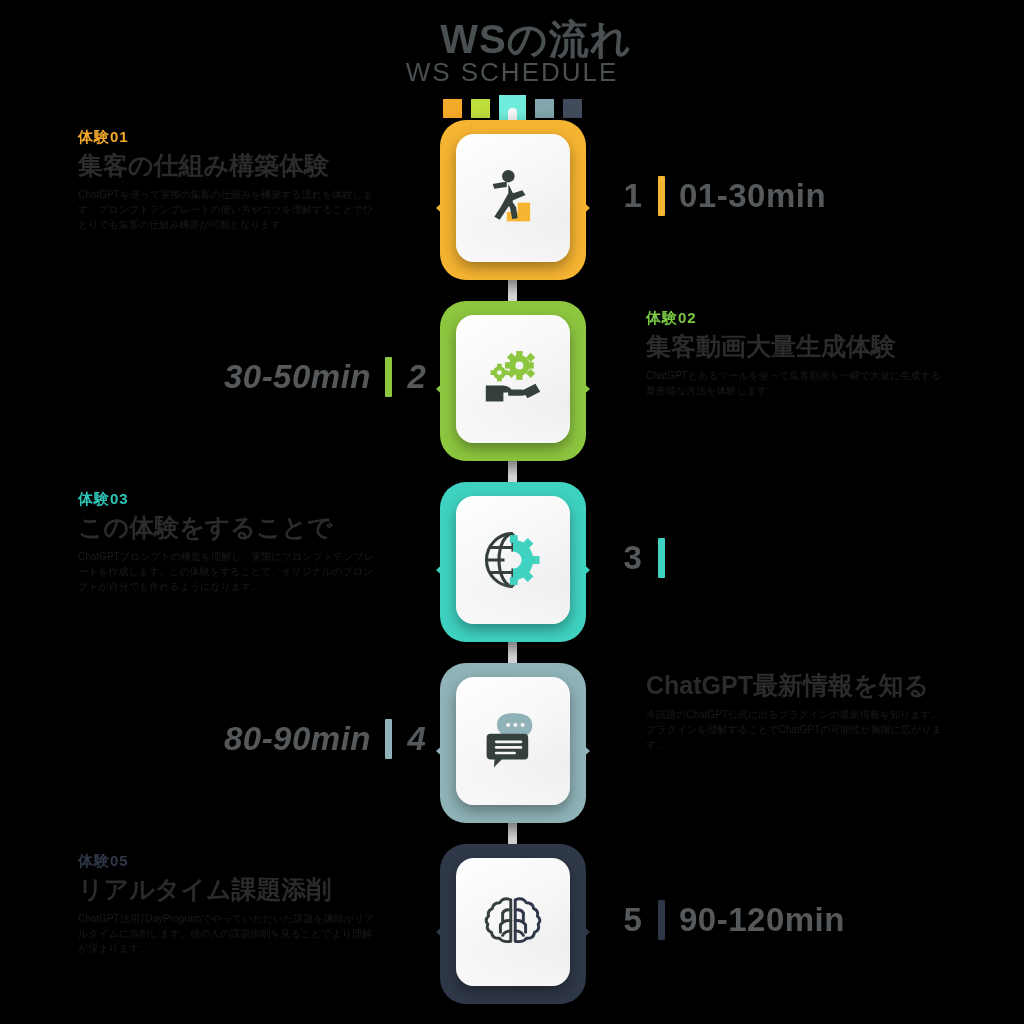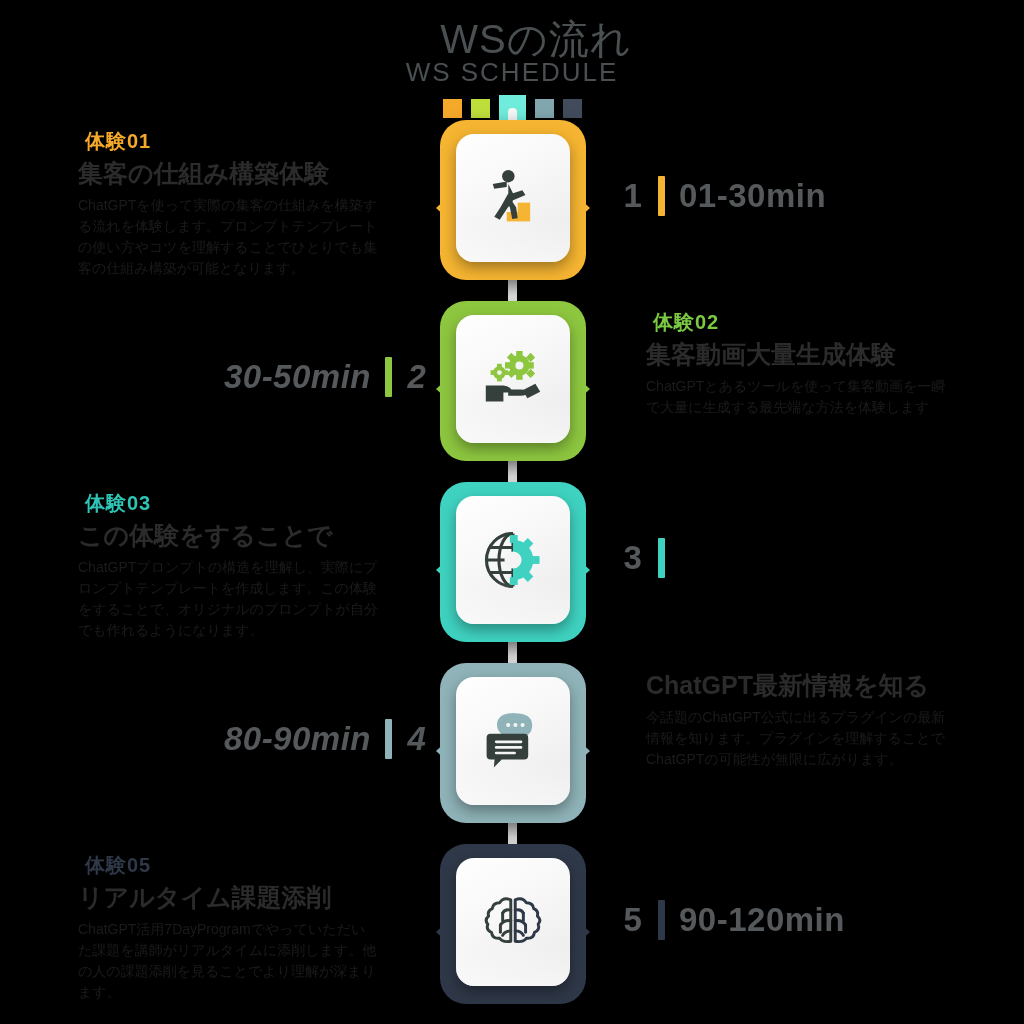--- a/index.html
+++ b/index.html
@@ -14,21 +14,21 @@
     width: 1024px; height: 1024px;
     background: #000;
   }
 
   
   .header {
     position: absolute; top: 18px; left: 0; width: 1024px;
     text-align: center;
   }
   .header .jp {
-    font-size: 40px; font-weight: 400; letter-spacing: 1px;
+    font-size: 40px; font-weight: 700; letter-spacing: 1px;
     color: #4a4f52; line-height: 1.05; margin-left: 48px;
   }
   .header .en {
     font-size: 26px; font-weight: 400; letter-spacing: 2px;
     color: #4a4f52; line-height: 1.1; margin-top: -2px;
   }
   .swatches {
     margin-top: 8px; display: flex; justify-content: center;
     align-items: center; gap: 9px;
   }
@@ -86,30 +86,29 @@
     position: absolute; left: 0; bottom: 0; width: 114px; height: 42px;
     background: linear-gradient(180deg, rgba(255,255,255,0) 0%, rgba(255,255,255,0.55) 100%);
     pointer-events: none;
   }
 
   
   .txt { position: absolute; top: 16px; width: 300px; }
   .txt.left  { left: 78px;  text-align: left; }
   .txt.right { right: 78px; text-align: left; }
   .kicker {
-    font-size: 20px; font-weight: 700; letter-spacing: 1px;
+    font-size: 15px; font-weight: 700; letter-spacing: 1px;
     margin-bottom: 4px;
-    margin-left: 7px;
   }
   .title {
     font-size: 25px; font-weight: 700; color: #2b2b2b;
     line-height: 1.15; margin-bottom: 7px;
   }
   .desc {
-    font-size: 14px; line-height: 1.5; color: #1b1b1b;
+    font-size: 10px; line-height: 1.5; color: #1b1b1b;
   }
 
   
   .time {
     position: absolute; top: 64px;
     display: flex; align-items: center; gap: 14px;
     font-size: 33px; font-weight: 700; color: #56595b;
     letter-spacing: 0.5px;
   }
   .time.right { left: 622px; }

